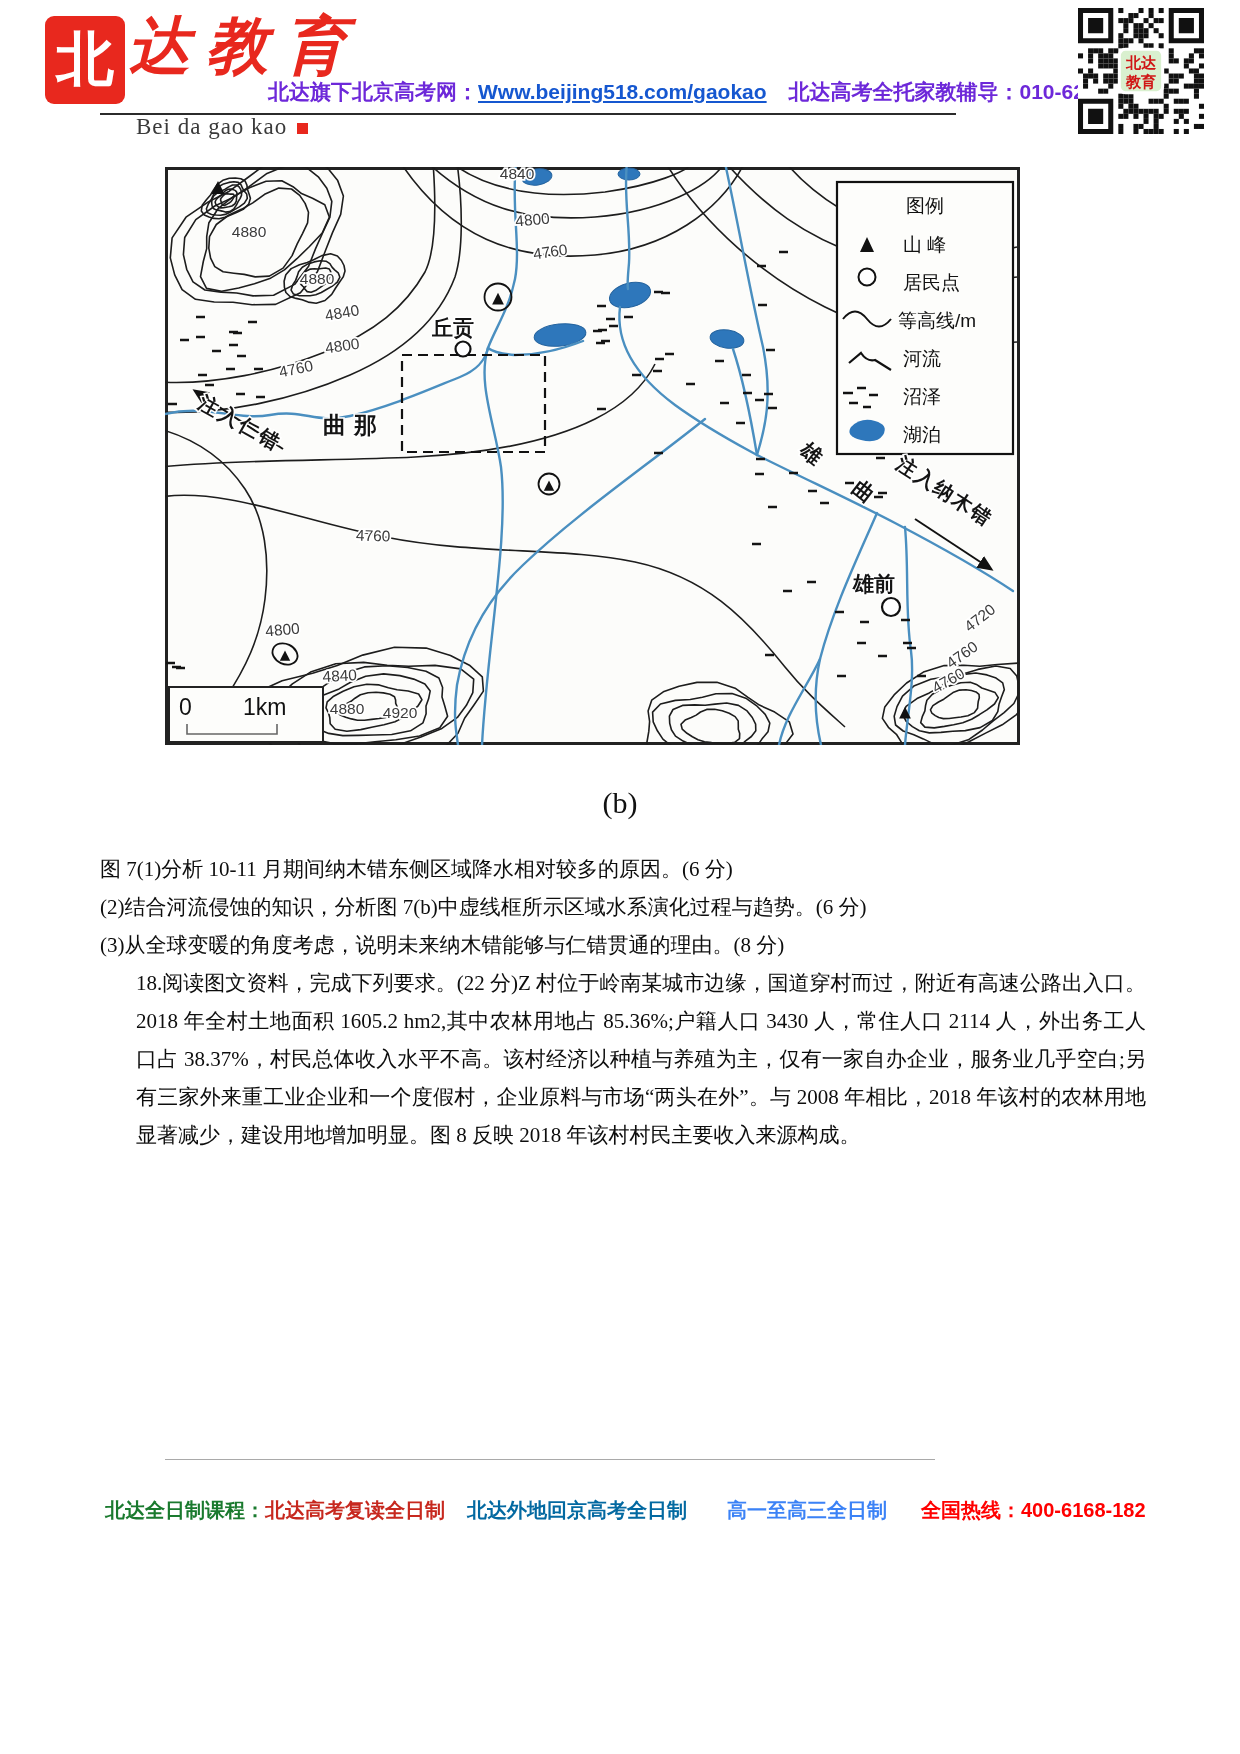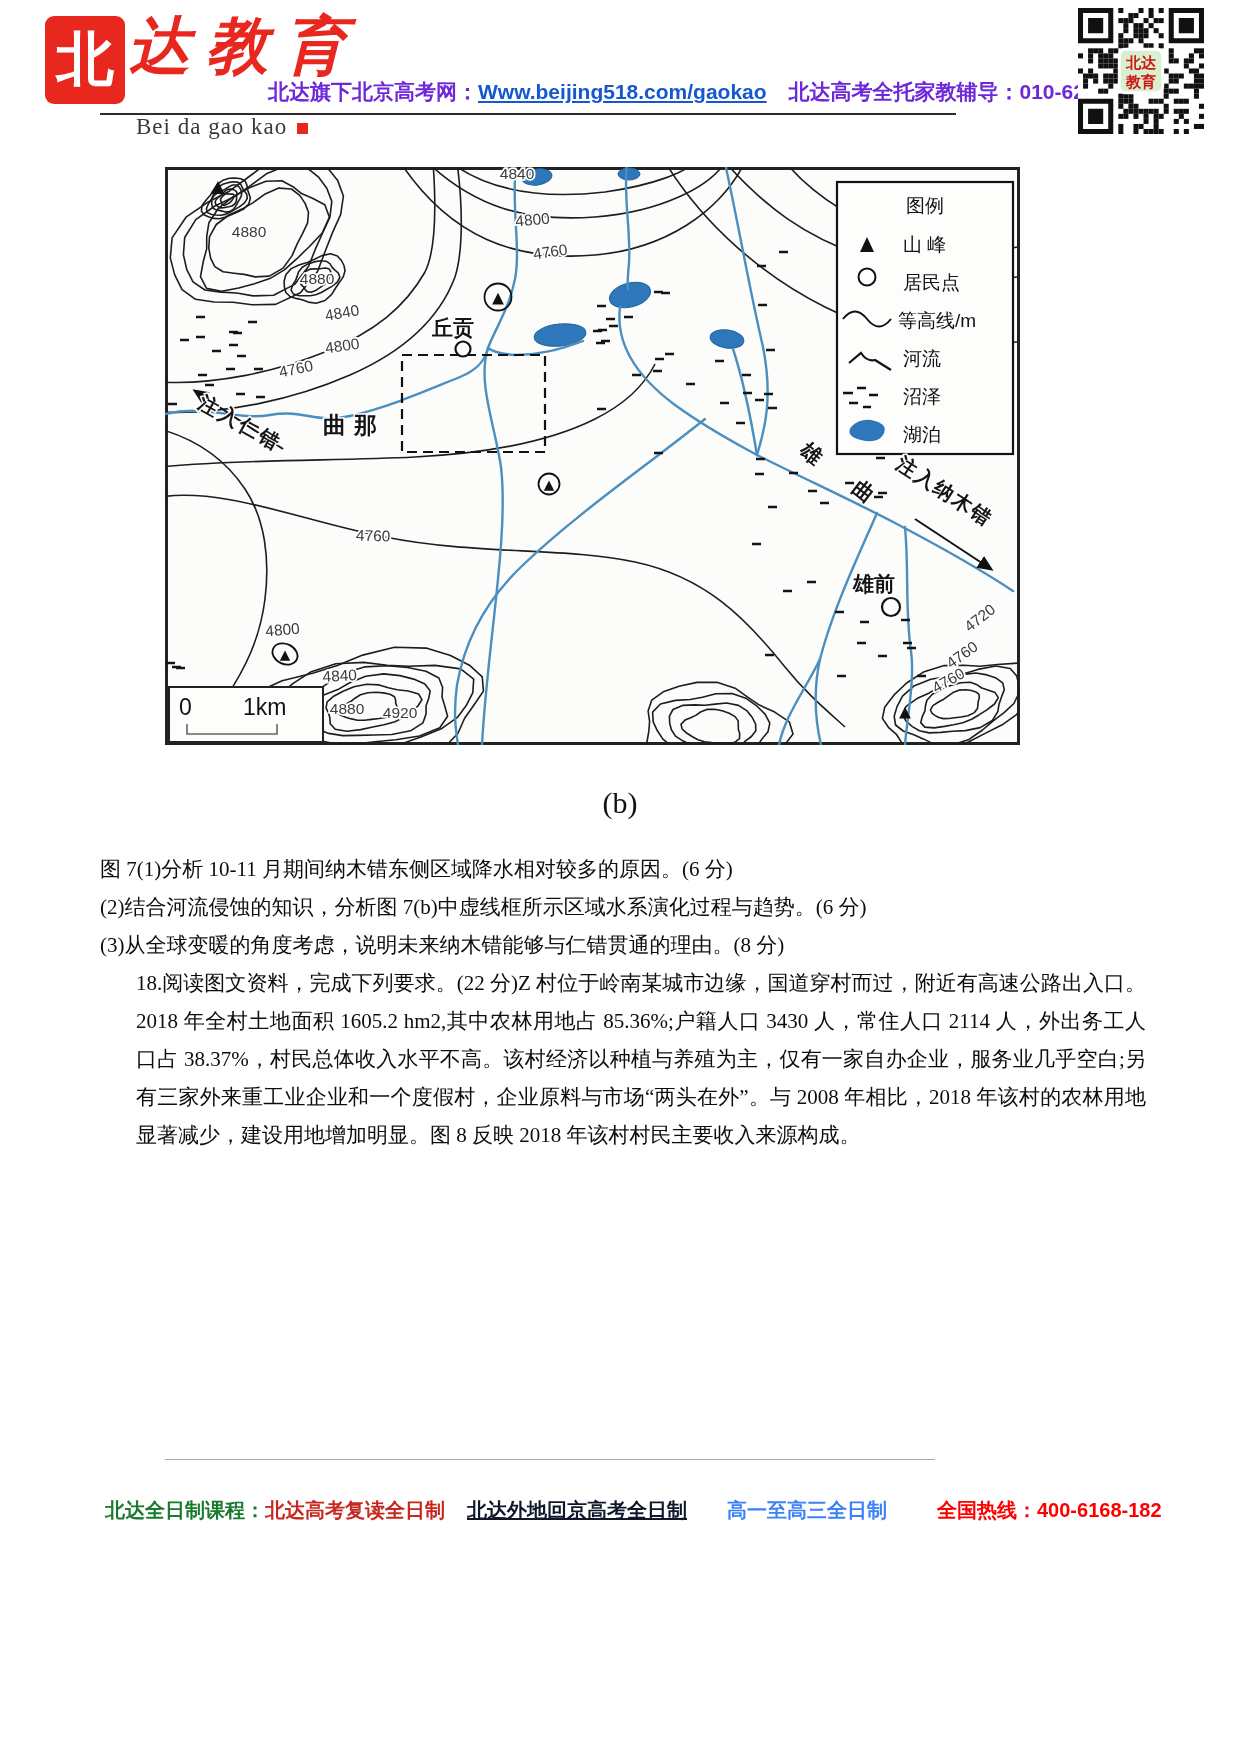--- a/index.html
+++ b/index.html
@@ -38,21 +38,21 @@
   
   #caption-b{position:absolute;left:0;top:786px;width:1240px;text-align:center;font-size:30px;color:#111;}
   #qtext{position:absolute;left:100px;top:850px;width:1046px;font-size:21px;line-height:38px;color:#0d0d0d;}
   #qtext .para{text-align:justify;margin-left:36px;}
   
   #pre-footer-rule{position:absolute;left:165px;top:1459px;width:770px;border-top:1.5px solid #a9a9a9;}
   #footer{position:absolute;left:105px;top:1497px;width:1100px;font-size:20px;white-space:nowrap;
         font-family:"Liberation Sans",sans-serif;font-weight:600;}
   #footer .seg3{margin-left:22px;}
   #footer .seg4{margin-left:40px;}
-  #footer .seg5{margin-left:50px;font-weight:bold;}
+  #footer .seg5{margin-left:34px;font-weight:bold;}
 </style>
 </head>
 <body>
 
 <div id="page">
 
   <div id="seal">
     <span>北</span>
   </div>
   <div id="wordmark">达教育</div>
@@ -395,16 +395,16 @@
 
   <div id="qtext">
     <div>图 7(1)分析 10-11 月期间纳木错东侧区域降水相对较多的原因。(6 分)</div>
     <div>(2)结合河流侵蚀的知识，分析图 7(b)中虚线框所示区域水系演化过程与趋势。(6 分)</div>
     <div>(3)从全球变暖的角度考虑，说明未来纳木错能够与仁错贯通的理由。(8 分)</div>
     <div class="para">18.阅读图文资料，完成下列要求。(22 分)Z 村位于岭南某城市边缘，国道穿村而过，附近有高速公路出入口。2018 年全村土地面积 1605.2 hm2,其中农林用地占 85.36%;户籍人口 3430 人，常住人口 2114 人，外出务工人口占 38.37%，村民总体收入水平不高。该村经济以种植与养殖为主，仅有一家自办企业，服务业几乎空白;另有三家外来重工业企业和一个度假村，企业原料与市场“两头在外”。与 2008 年相比，2018 年该村的农林用地显著减少，建设用地增加明显。图 8 反映 2018 年该村村民主要收入来源构成。</div>
   </div>
 
   <div id="pre-footer-rule"></div>
   <div id="footer">
-    <span style="color: rgb(26, 122, 46); margin-top: 17px;">北达全日制课程：</span><span style="color: rgb(199, 40, 30);">北达高考复读全日制</span><span class="seg3" style="color: #0f172a; text-decoration: underline;">北达外地回京高考全日制</span><span class="seg4" style="color: #3b82f6;">高一至高三全日制</span><span class="seg5" style="color: rgb(255, 0, 0);">全国热线：400-6168-182</span>
+    <span style="color: rgb(26, 122, 46); margin-top: 17px;">北达全日制课程：</span><span style="color: rgb(199, 40, 30);">北达高考复读全日制</span><span class="seg3" style="color: #0369a1;">北达外地回京高考全日制</span><span class="seg4" style="color: #3b82f6;">高一至高三全日制</span><span class="seg5" style="color: rgb(255, 0, 0);">全国热线：400-6168-182</span>
   </div>
 
 </div>
 
 </body></html>

